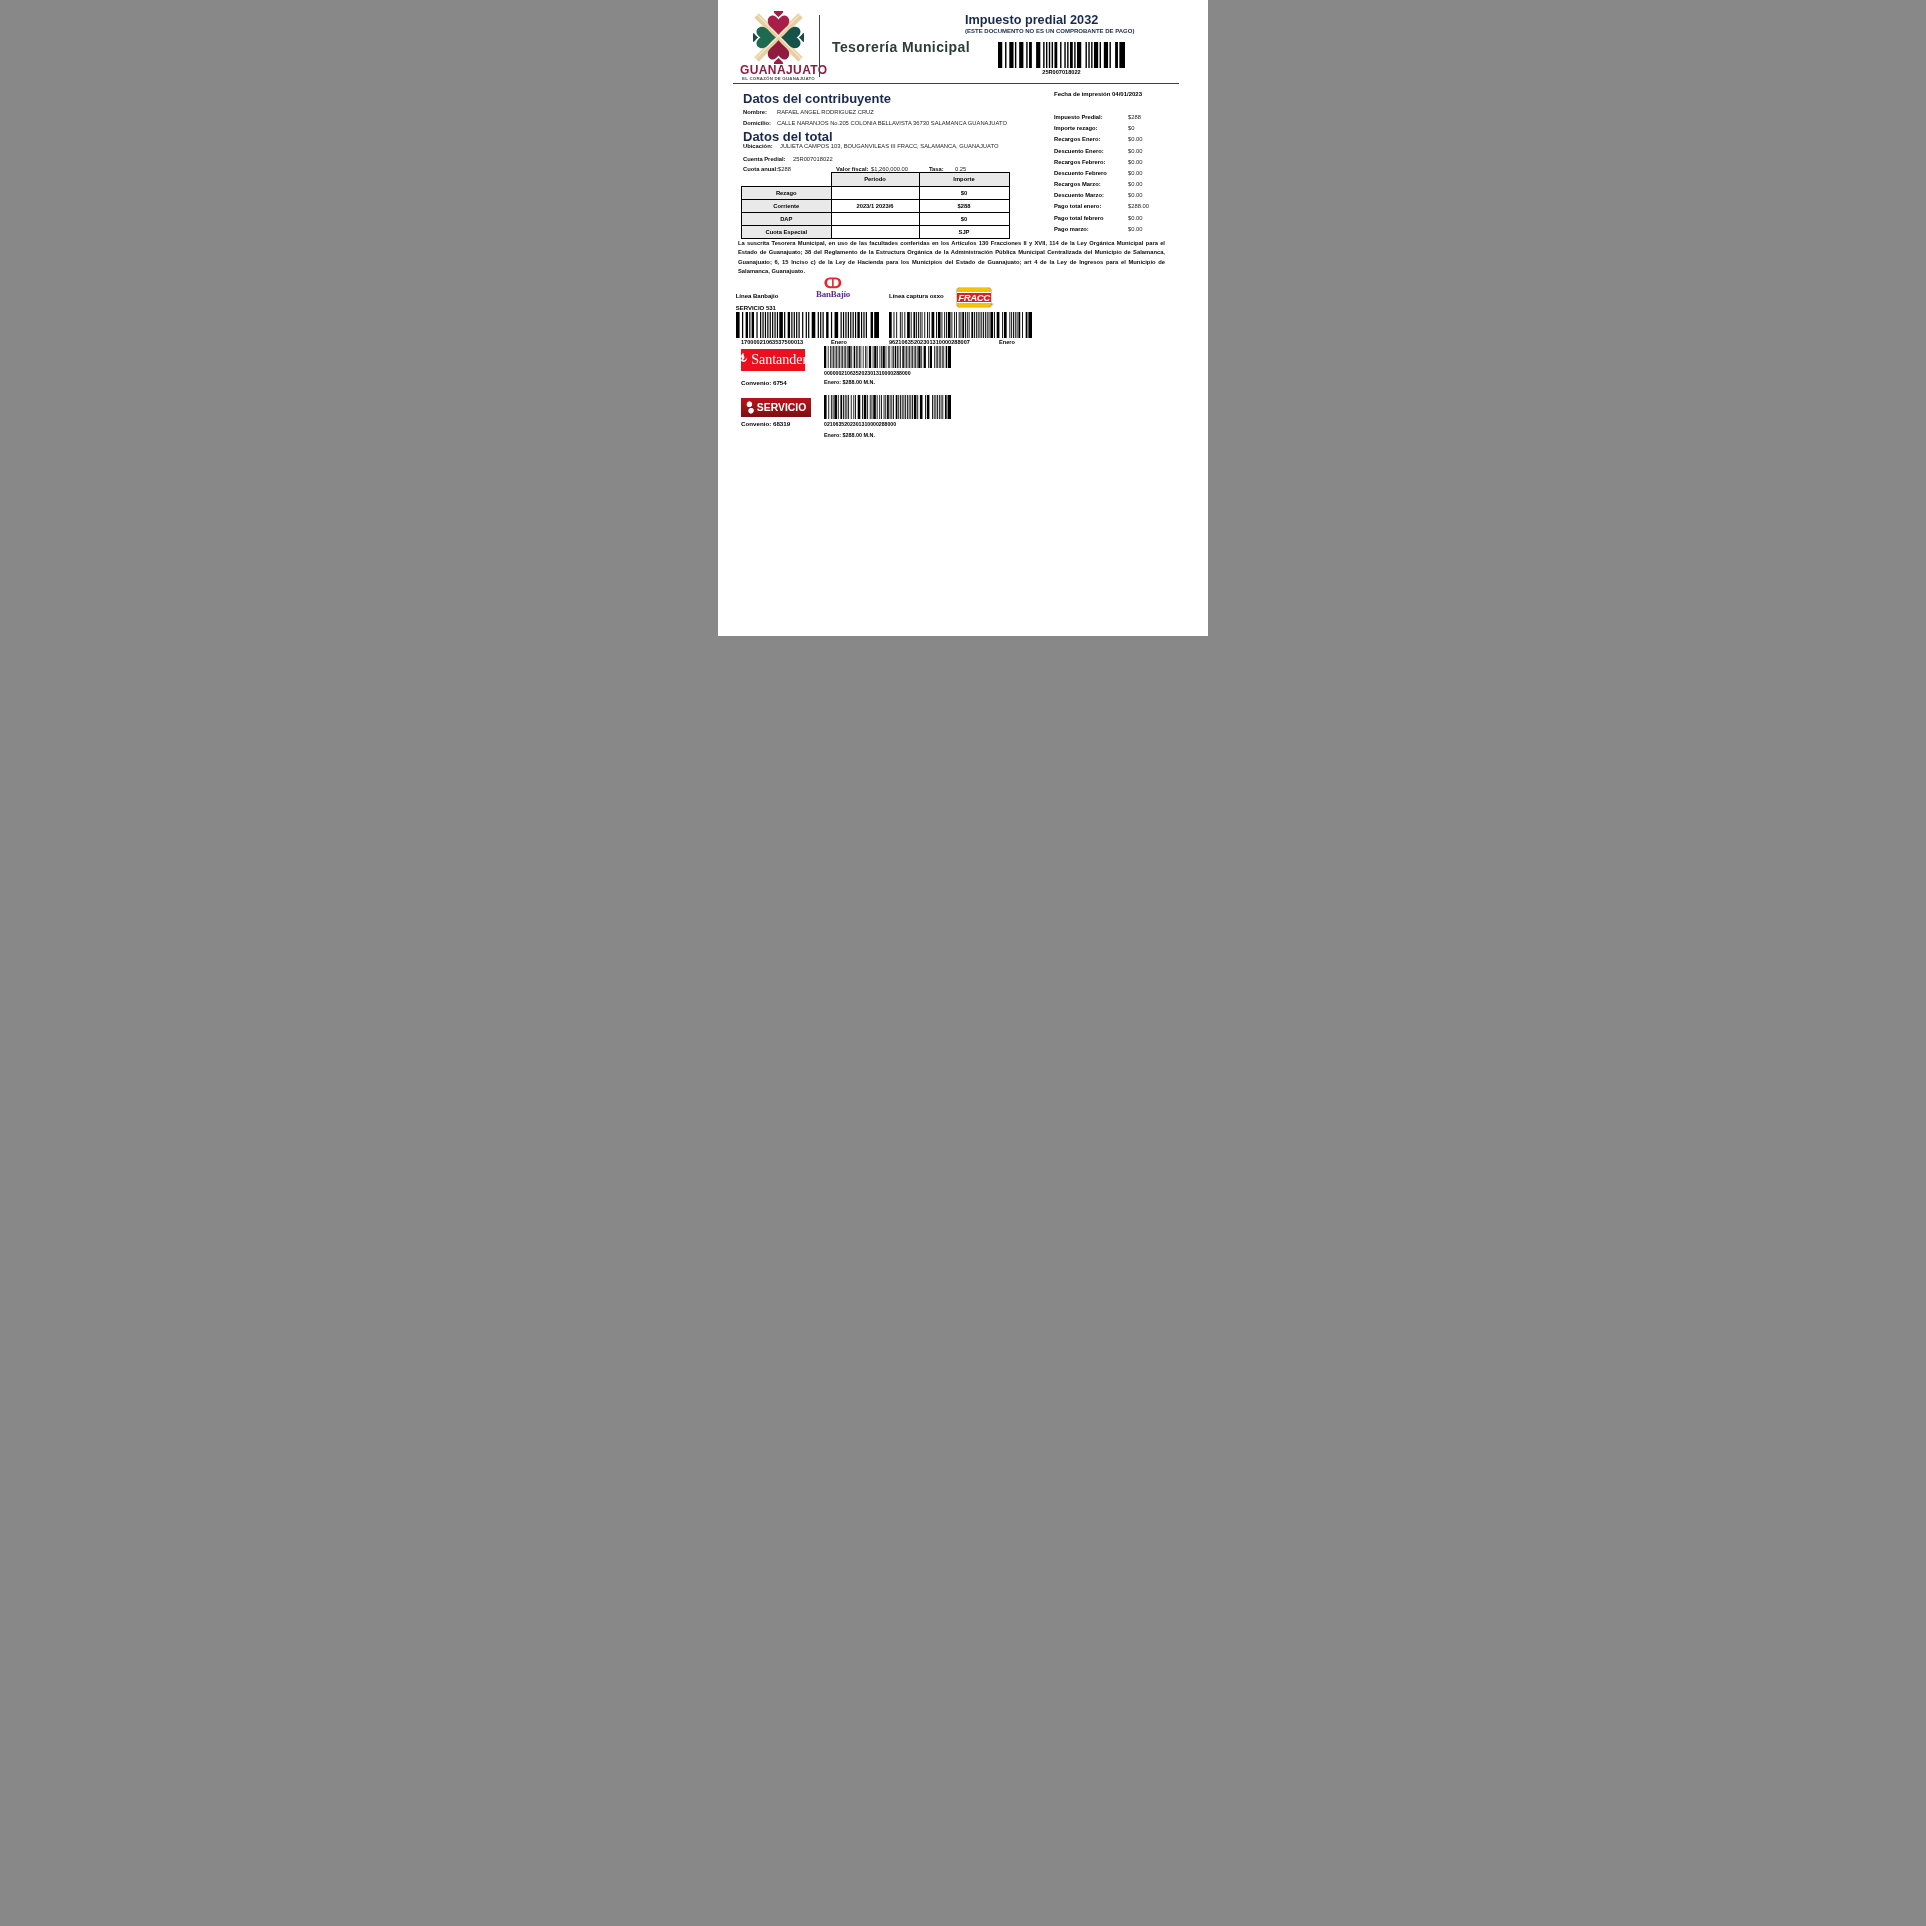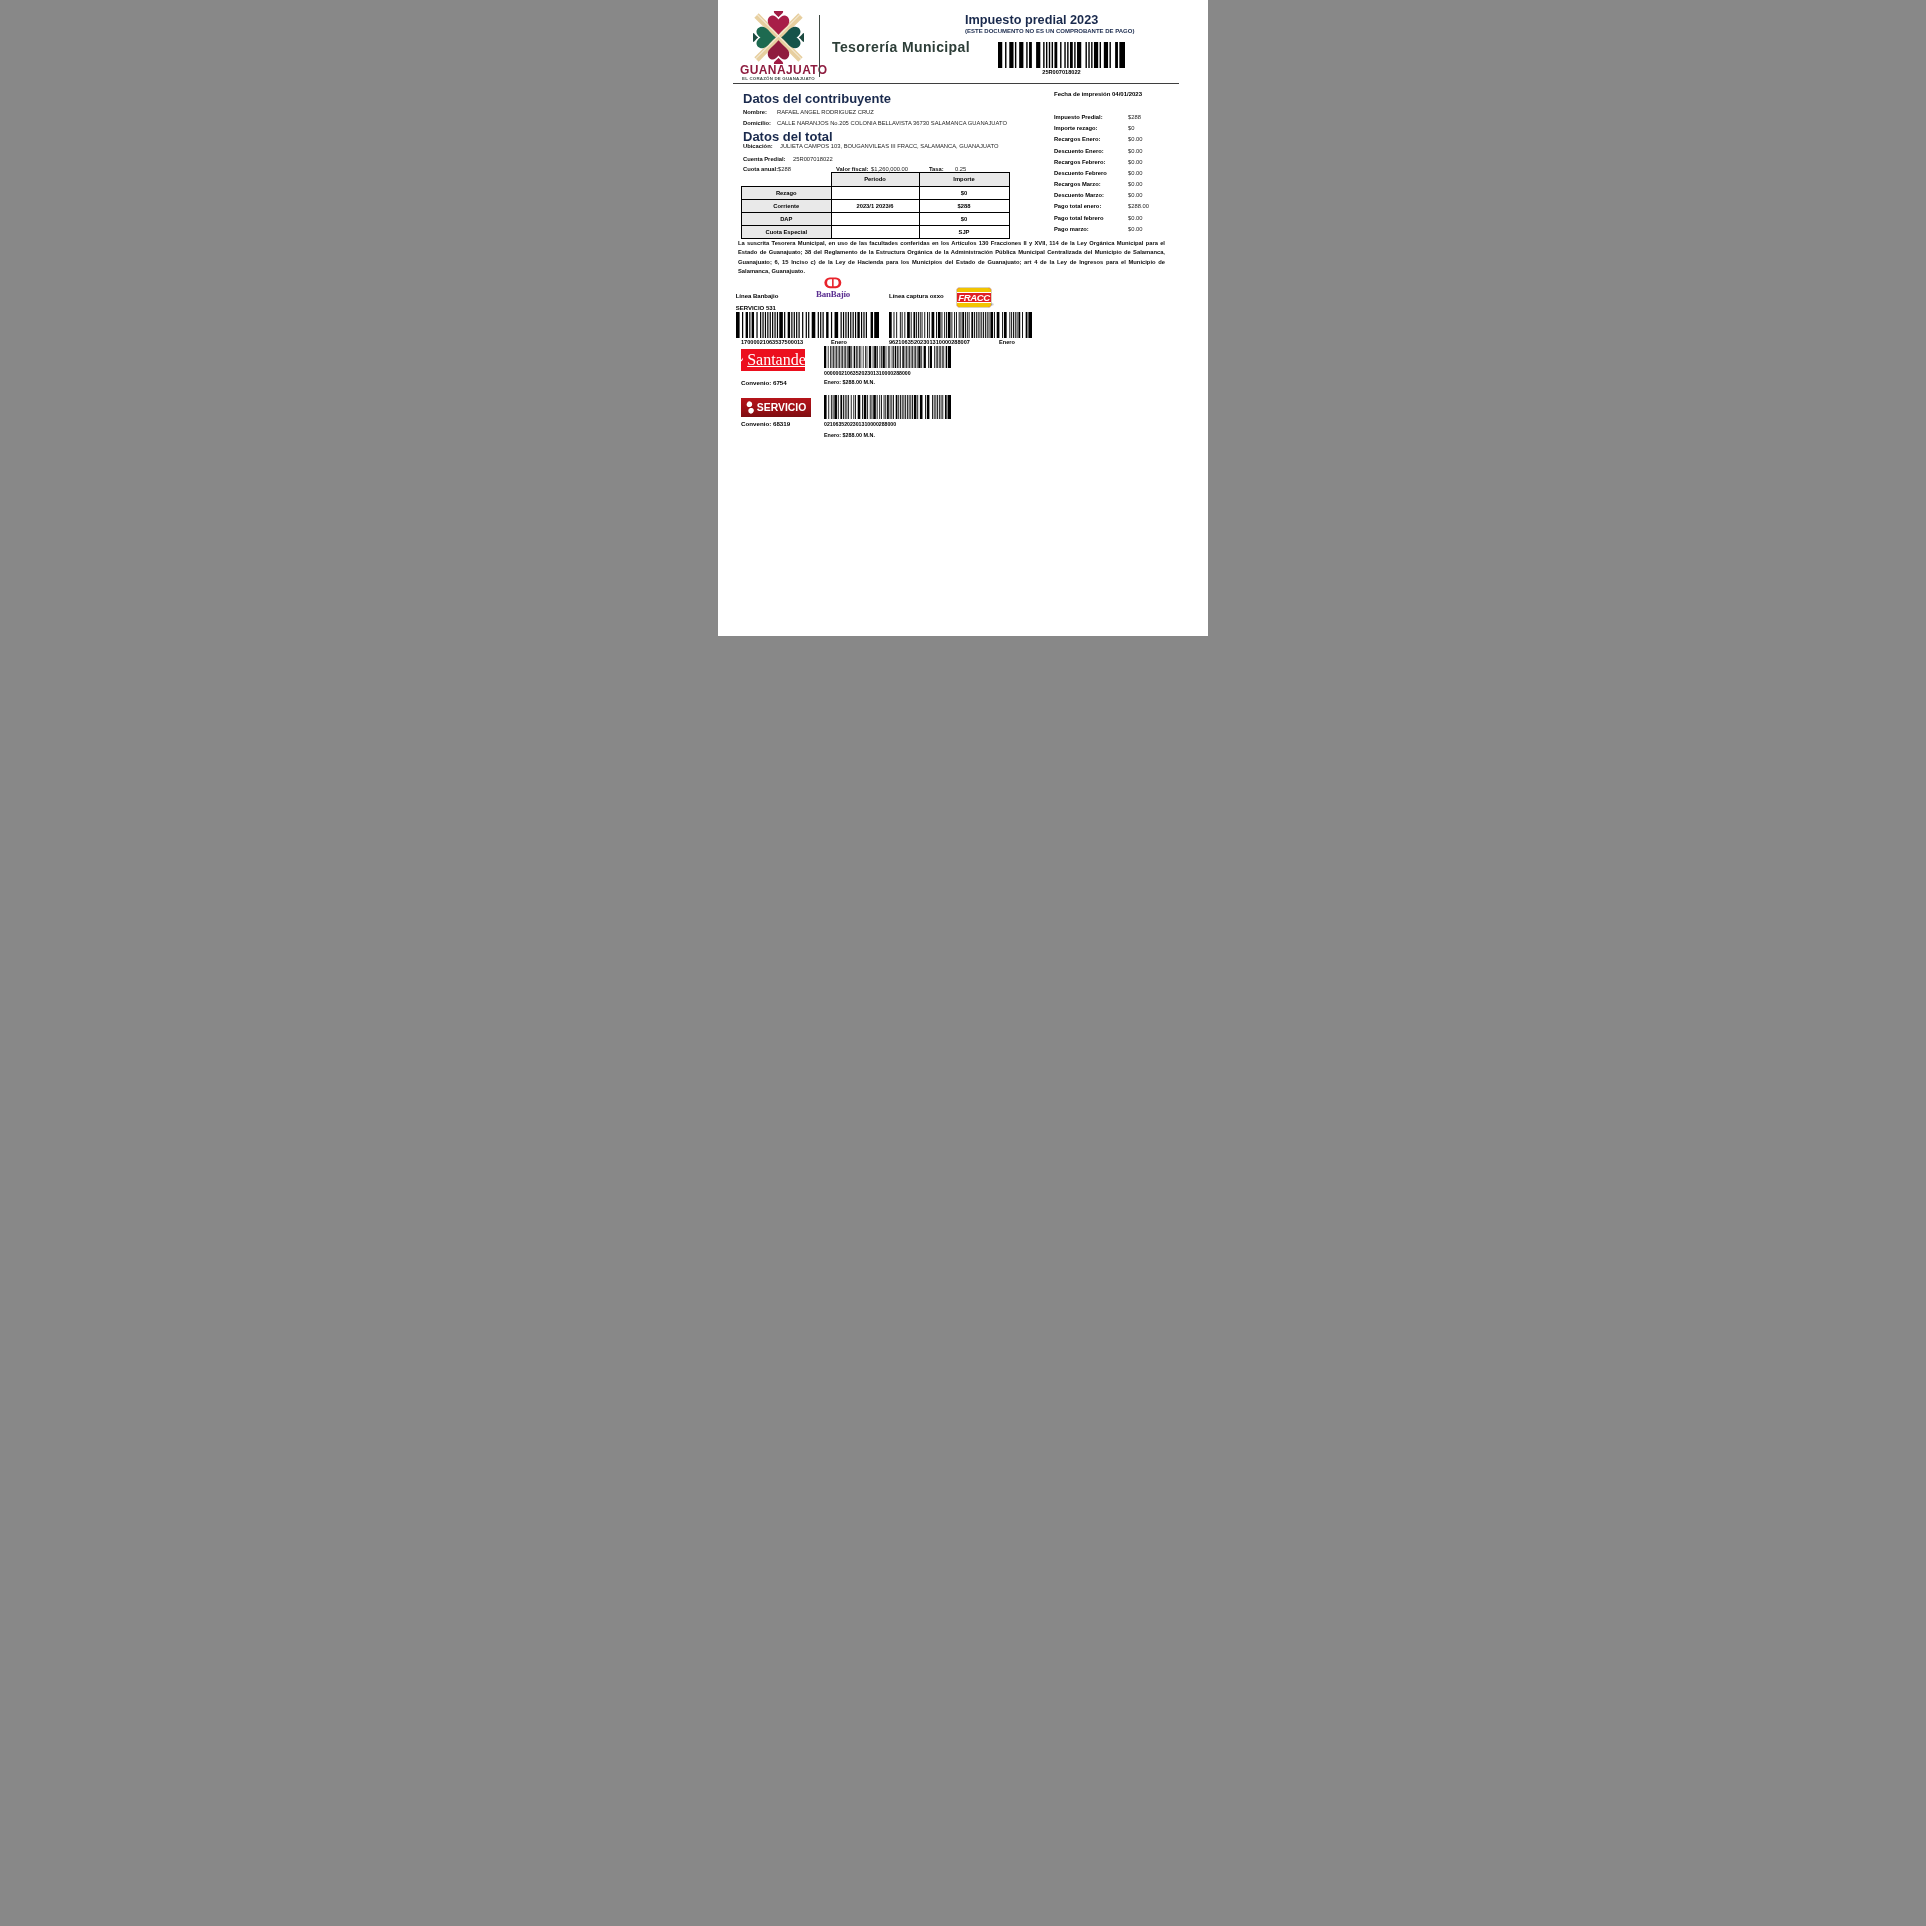--- a/index.html
+++ b/index.html
@@ -53,21 +53,21 @@
   .legal{font-size:5.8px;font-weight:bold;color:#0d0d0d;line-height:1.63;text-align:justify;}
 
   
   .payline{font-size:6px;font-weight:bold;color:#000;white-space:nowrap;}
   .bb-word{font-size:8.9px;font-weight:bold;color:#5b2f91;letter-spacing:-0.2px;font-family:Liberation Serif, serif;}
   .oxxo-box{width:34px;height:18.5px;border-radius:3.9px;background:#e01f24;overflow:hidden;border:0.4px solid #d8d2bd;position:relative;}
   .oxxo-band{position:absolute;left:0;right:0;height:3.5px;background:#f2c400;}
   .oxxo-word{position:absolute;left:0;right:0;top:4.2px;text-align:center;color:#fff;font-size:9.6px;font-weight:bold;font-style:italic;letter-spacing:-0.4px;}
   .oxxo-r{font-size:3.5px;color:#555;}
   .santander-box{width:64px;height:22px;background:#ec0f1e;color:#fff;display:flex;align-items:center;justify-content:center;gap:3.1px;}
-  .santander-word{font-family:"Liberation Serif","DejaVu Serif",serif;font-size:16px;color:#fff;text-decoration:underline;}
+  .santander-word{font-family:"Liberation Serif","DejaVu Serif",serif;font-size:14px;color:#fff;}
   .banorte-box{width:70px;height:19px;background:linear-gradient(180deg,#b5141a 0%,#9c1016 55%,#7e0d11 100%);display:flex;align-items:center;justify-content:center;gap:2.7px;}
   .banorte-word{font-size:10.4px;font-weight:bold;color:#fff;letter-spacing:0px;}
   .convenio{font-size:6.2px;font-weight:bold;color:#000;white-space:nowrap;}
   .amt-line{font-size:5.4px;font-weight:bold;color:#000;white-space:nowrap;}
 </style>
 </head>
 <body>
 
 <div class="page">
 
@@ -112,21 +112,21 @@
       </g>
     </svg>
   </div>
   <div class="abs brand-name" style="left:22px;top:63px;width:77px;text-align:center;">GUANAJUATO</div>
   <div class="abs brand-tag" style="left:22px;top:76px;width:77px;text-align:center;">EL CORAZÓN DE GUANAJUATO</div>
 
   <div class="abs vdivider" style="left:101px;top:15.4px;height:62px;"></div>
 
   <div class="abs dept" style="left:114px;top:39px;">Tesorería Municipal</div>
 
-  <div class="abs doc-title" style="left:247px;top:13px;">Impuesto predial 2023</div>
+  <div class="abs doc-title" style="left:247px;top:13px;">Impuesto predial 2032</div>
   <div class="abs doc-subtitle" style="left:247px;top:28px;">(ESTE DOCUMENTO NO ES UN COMPROBANTE DE PAGO)</div>
 
   <div class="abs barcode" style="left:280px;top:42px;width:127px;height:26px;"><svg viewBox="0 0 1000 100" preserveAspectRatio="none" width="100%" height="100%">
         <g fill="#000">
           <rect x="0.00" y="0" width="33.33" height="100"></rect>
           <rect x="55.56" y="0" width="11.11" height="100"></rect>
           <rect x="88.89" y="0" width="33.33" height="100"></rect>
           <rect x="133.33" y="0" width="11.11" height="100"></rect>
           <rect x="166.67" y="0" width="33.33" height="100"></rect>
           <rect x="222.22" y="0" width="11.11" height="100"></rect>

